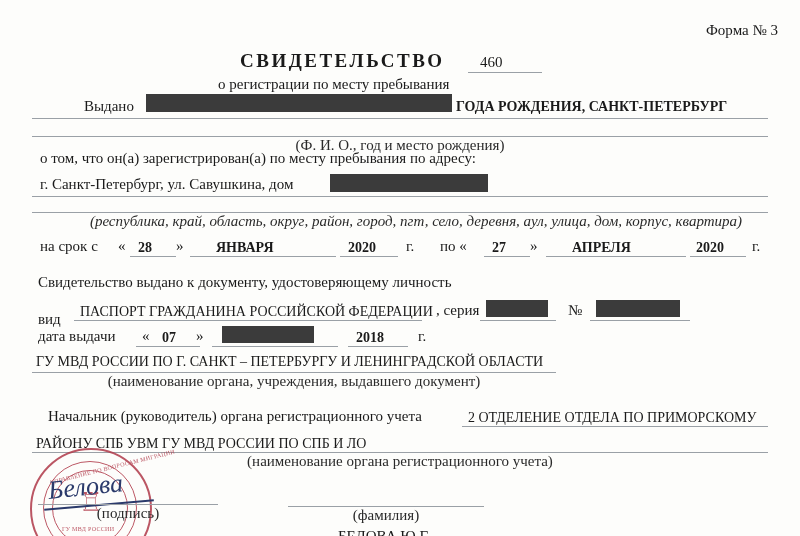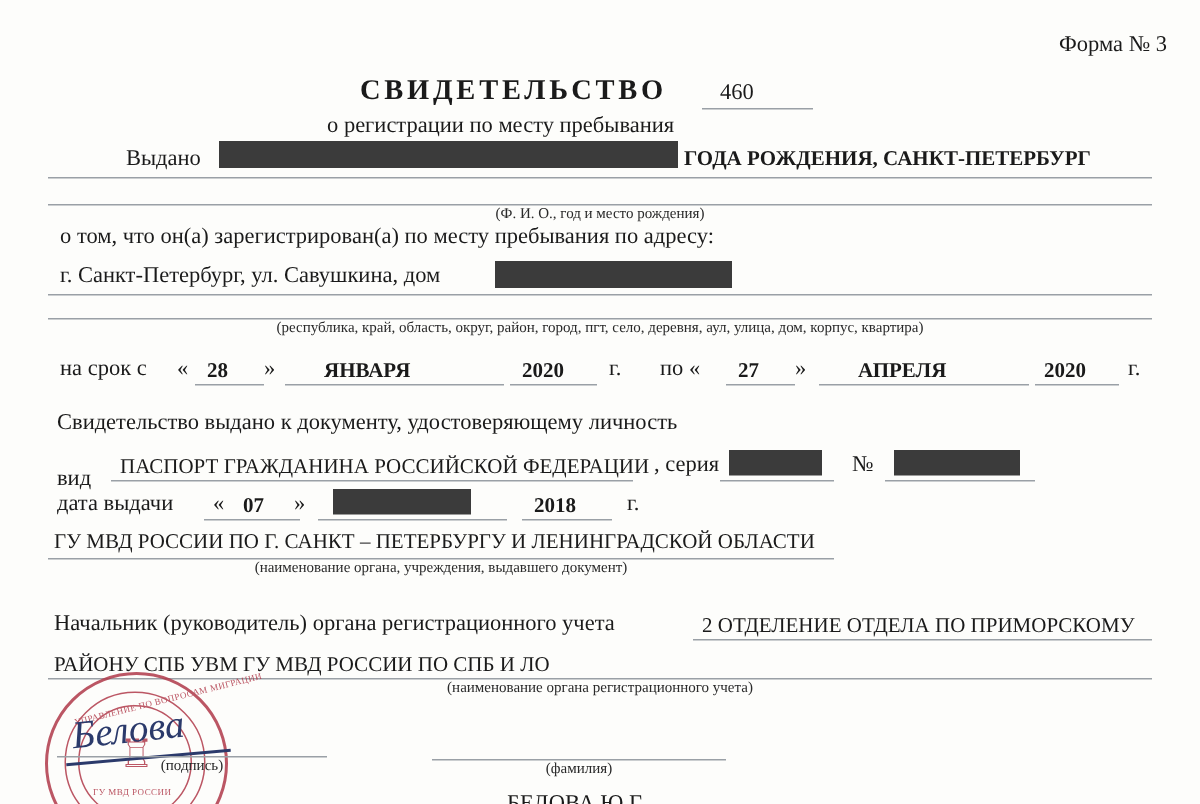--- a/index.html
+++ b/index.html
@@ -36,21 +36,21 @@
     font-size: 19px;
     letter-spacing: 2.5px;
     font-family: "Liberation Serif", serif;
     font-weight: bold;
   }
   .subtitle {
     font-size: 15px;
   }
   .body-text { font-size: 15px; }
   .small-caption {
-    font-size: 10px;
+    font-size: 15px;
     color: #2a2a2a;
     text-align: center;
   }
   .upper { font-size: 14px; }
   .bold-val { font-weight: bold; font-size: 14px; }
   .num-274 {
     font-size: 15px;
     font-family: "Liberation Serif", serif;
   }
   
@@ -135,21 +135,21 @@
   <div class="line" style="left:32px; top:136px; width:736px;"></div>
   <div class="small-caption" style="position:absolute; left:32px; top:137px; width:736px;">(Ф. И. О., год и место рождения)</div>
 
   <div class="t body-text" style="left:40px; top:150px;">о том, что он(а) зарегистрирован(а) по месту пребывания по адресу:</div>
 
   <div class="t body-text" style="left:40px; top:176px;">г. Санкт-Петербург, ул. Савушкина, дом</div>
   <div class="redact" style="left:330px; top:174px; width:158px; height:18px;"></div>
   <div class="line" style="left:32px; top:196px; width:736px;"></div>
 
   <div class="line" style="left:32px; top:212px; width:736px;"></div>
-  <div class="small-caption" style="position:absolute; left:32px; top:213px; width:736px;">(республика, край, область, округ, район, город, пгт, село, деревня, аул, улица, дом, корпус, квартира)</div>
+  <div class="small-caption" style="position:absolute; left:48px; top:213px; width:736px;font-style:italic;">(республика, край, область, округ, район, город, пгт, село, деревня, аул, улица, дом, корпус, квартира)</div>
 
   <div class="t body-text" style="left:40px; top:238px;">на срок с</div>
   <div class="t body-text" style="left:118px; top:238px;">«</div>
   <div class="t bold-val" style="left:138px; top:240px;">28</div>
   <div class="t body-text" style="left:176px; top:238px;">»</div>
   <div class="line" style="left:130px; top:256px; width:46px;"></div>
 
   <div class="t bold-val" style="left:216px; top:240px;">ЯНВАРЯ</div>
   <div class="line" style="left:190px; top:256px; width:146px;"></div>
 
@@ -189,21 +189,21 @@
   <div class="redact" style="left:222px; top:326px; width:92px; height:17px;"></div>
   <div class="line" style="left:212px; top:346px; width:126px;"></div>
   <div class="t bold-val" style="left:356px; top:330px;">2018</div>
   <div class="line" style="left:348px; top:346px; width:60px;"></div>
   <div class="t body-text" style="left:418px; top:328px;">г.</div>
 
   <div class="t upper" style="left:36px; top:354px;">ГУ  МВД  РОССИИ  ПО  Г. САНКТ – ПЕТЕРБУРГУ  И  ЛЕНИНГРАДСКОЙ ОБЛАСТИ</div>
   <div class="line" style="left:32px; top:372px; width:524px;"></div>
   <div class="small-caption" style="position:absolute; left:32px; top:373px; width:524px;">(наименование органа, учреждения, выдавшего документ)</div>
 
-  <div class="t body-text" style="left:36px; top:408px;">Начальник (руководитель) органа регистрационного учета</div>
+  <div class="t body-text" style="left:48px; top:408px;">Начальник (руководитель) органа регистрационного учета</div>
   <div class="t upper" style="left:468px; top:410px;">2 ОТДЕЛЕНИЕ ОТДЕЛА  ПО ПРИМОРСКОМУ</div>
   <div class="line" style="left:462px; top:426px; width:306px;"></div>
 
   <div class="t upper" style="left:36px; top:436px;">РАЙОНУ СПБ УВМ  ГУ  МВД  РОССИИ  ПО СПБ  И  ЛО</div>
   <div class="line" style="left:32px; top:452px; width:736px;"></div>
   <div class="small-caption" style="position:absolute; left:32px; top:453px; width:736px;">(наименование органа регистрационного учета)</div>
 
   <div class="stamp" style="left:30px; top:448px;">
     <div class="stamp-inner"></div>
     <div class="stamp-inner2"></div>

